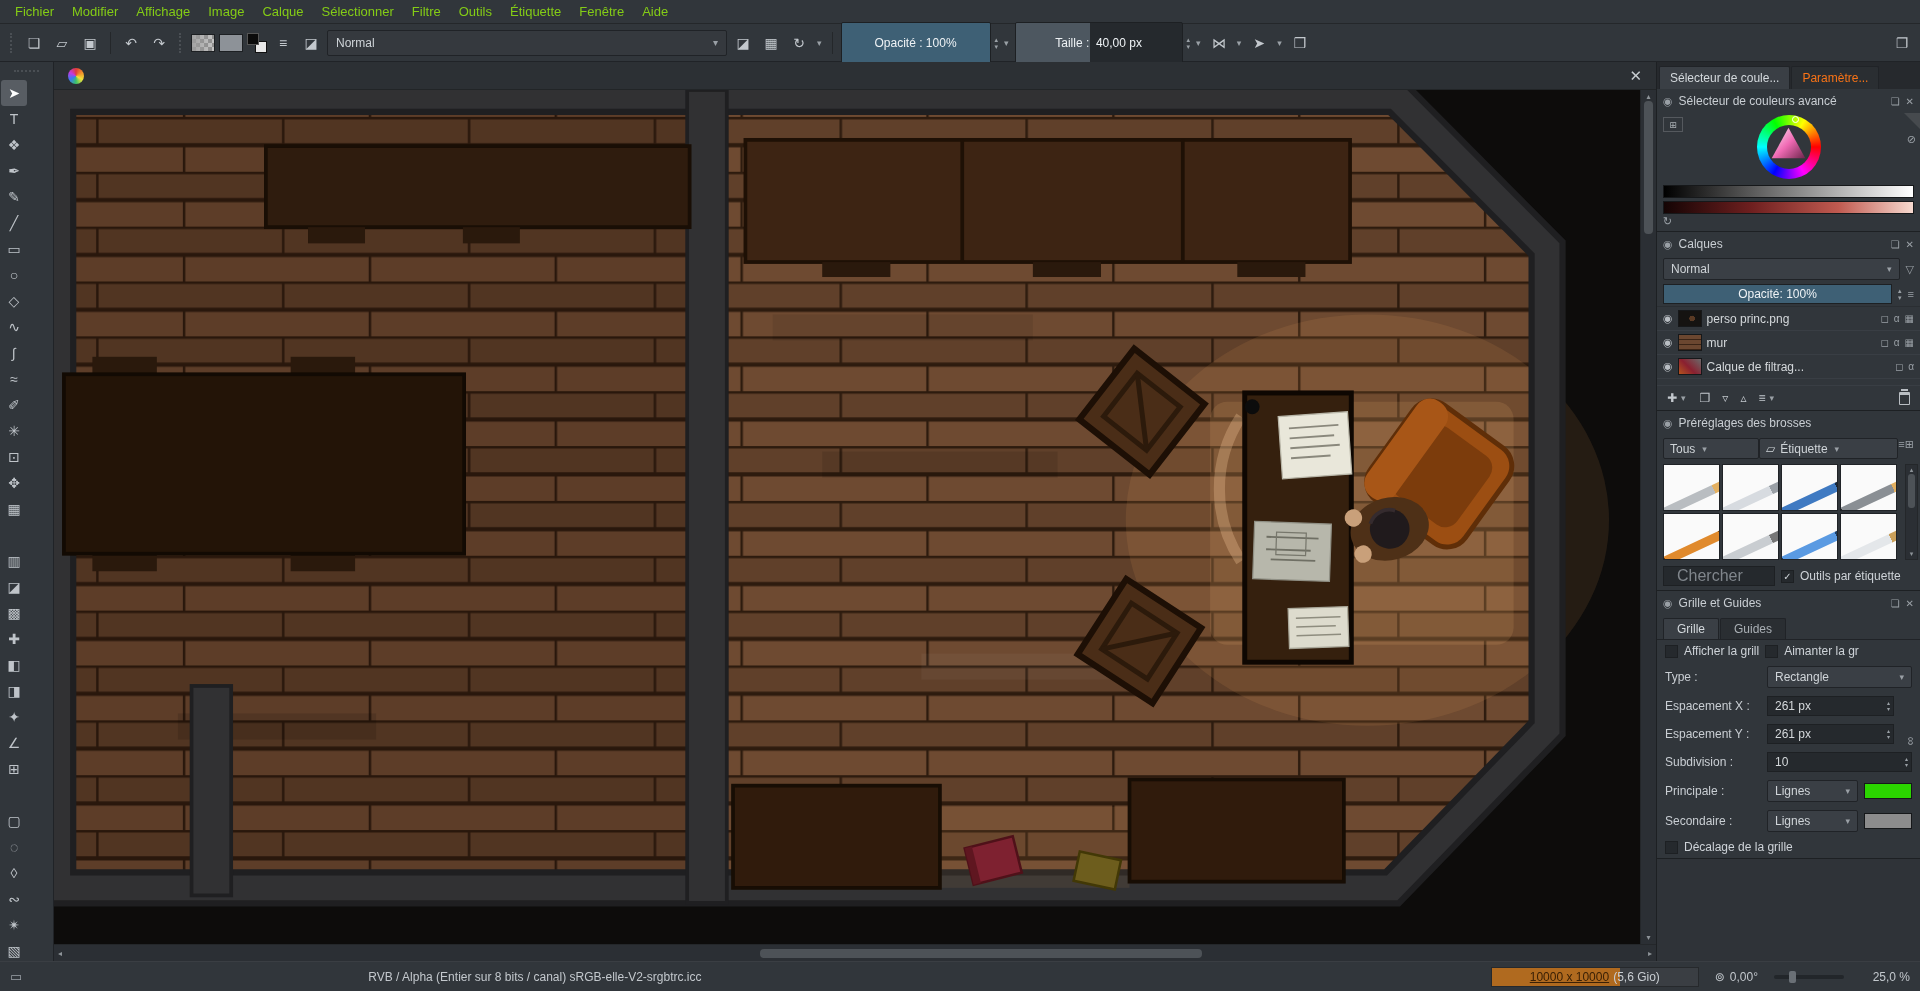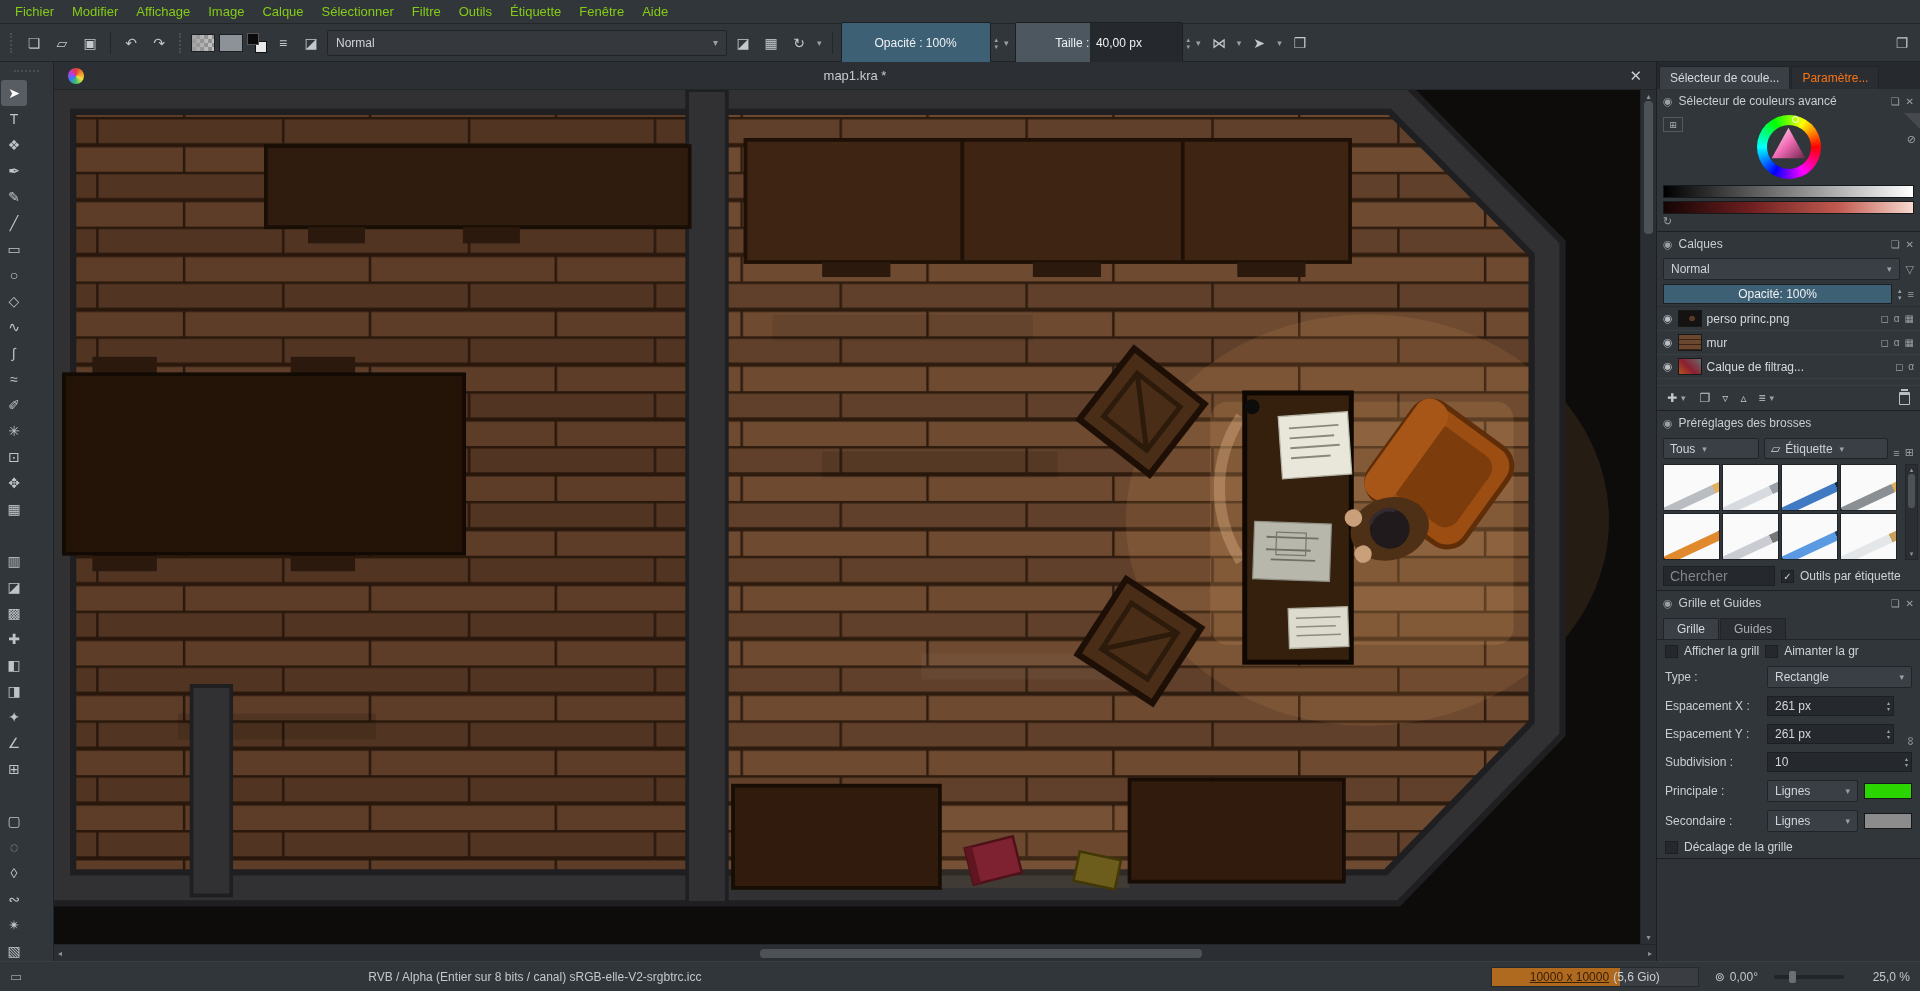--- a/index.html
+++ b/index.html
@@ -103,41 +103,41 @@
 .lt3{background:linear-gradient(45deg,#b4541e,#8a2030 45%,#6a6a6a);}
 .lname{flex:1;white-space:nowrap;overflow:hidden;color:#d4d8db;}
 .licon{font-size:10px;color:#9aa0a6;}
 .layer-partial{height:7px;border-bottom:1px solid #393e44;}
 .layer-btns{display:flex;align-items:center;gap:12px;padding:5px 10px;}
 .lbtn{display:flex;align-items:center;gap:2px;font-size:12px;color:#c3c8cd;}
 .trash{width:11px;height:13px;border:1px solid #b9bec3;border-top:3px solid #b9bec3;border-radius:1px;margin-left:auto;position:relative;}
 .trash::before{content:"";position:absolute;top:-6px;left:1px;right:1px;height:2px;background:#b9bec3;}
 
 
-.brush-filter{display:flex;align-items:flex-end;gap:5px;padding:3px 6px;}
+.brush-filter{display:flex;align-items:flex-start;padding:3px 6px;}
 .small-combo{height:21px;background:#3a3f45;border:1px solid #202327;border-radius:2px;display:flex;align-items:center;padding:0 6px;gap:5px;color:#cfd4d8;}
 .tous{width:96px;}
 .tagbtn{flex:1;}
 .brush-area{display:flex;padding:2px 2px 2px 6px;gap:2px;}
 .brush-grid{flex:1;display:flex;flex-wrap:wrap;gap:2px;}
 .brush-tile{width:57px;height:47px;background:#fafafa;border:1px solid #202327;position:relative;overflow:hidden;}
 .stroke{position:absolute;width:88px;height:9px;left:-12px;top:28px;transform:rotate(-25deg);border-radius:5px;}
 .b1 .stroke{background:linear-gradient(90deg,#3c3c3c 0 10%,#b9bdc1 10% 72%,#e3b061 72% 90%,#4a4a4a 90%);}
 .b2 .stroke{background:linear-gradient(90deg,#555 0 8%,#d7dbe0 8% 70%,#9aa0a6 70%);}
 .b3 .stroke{background:linear-gradient(90deg,#16283f 0 10%,#3f7ac2 10% 78%,#16283f 78%);}
 .b4 .stroke{background:linear-gradient(90deg,#2a2a2a 0 12%,#8a8f94 12% 75%,#e3b061 75% 92%,#333 92%);}
 .b5 .stroke{background:linear-gradient(90deg,#7a3c00 0 12%,#e08a2d 12% 80%,#8a4a00 80%);}
 .b6 .stroke{background:linear-gradient(90deg,#444 0 10%,#c9cdd1 10% 70%,#777 70%);}
 .b7 .stroke{background:linear-gradient(90deg,#1e3f66 0 12%,#5a9ae2 12% 78%,#1e3f66 78%);}
 .b8 .stroke{background:linear-gradient(90deg,#666 0 8%,#e4e7ea 8% 72%,#caa05a 72% 90%,#555 90%);}
 .bscroll{width:13px;background:#2b2f34;border:1px solid #24272a;display:flex;flex-direction:column;align-items:center;font-size:7px;color:#8d9398;padding:1px 0;}
 .bstrack{flex:1;width:7px;position:relative;}
 .bsthumb{position:absolute;top:0;width:7px;height:45%;background:#4d5257;border-radius:3px;}
 .brush-search{display:flex;align-items:center;gap:6px;padding:4px 6px;}
-.search-field{width:112px;height:20px;background:#25292d;border:1px solid #1d2023;color:#fde047;padding:0 6px;font-size:14px;font-family:inherit;outline:none;}
+.search-field{width:112px;height:20px;background:#25292d;border:1px solid #1d2023;color:#fde047;padding:0 13px;font-size:16px;font-family:inherit;outline:none;}
 .search-field::placeholder{color:#80868c;}
 .checkbox{width:13px;height:13px;background:#25292d;border:1px solid #1d2023;display:flex;align-items:center;justify-content:center;font-size:10px;color:#cdd2d6;flex:0 0 auto;}
 .cblabel{white-space:nowrap;overflow:hidden;}
 
 
 .gtabs{display:flex;gap:1px;padding:3px 6px 0;border-bottom:1px solid #202327;}
 .gtab{padding:3px 13px;background:#2a2e32;border:1px solid #202327;border-bottom:none;border-radius:2px 2px 0 0;color:#aab0b5;}
 .gtab.active{background:#3a3f45;color:#d4d9dd;}
 .grow{display:flex;align-items:center;gap:6px;padding:4px 8px;}
 .glabel{width:96px;color:#c9ced3;white-space:nowrap;overflow:hidden;flex:0 0 auto;}
@@ -274,21 +274,20 @@
       <span class="tool">✴</span>
       <span class="tool">▧</span>
       <span class="tool">∮</span>
       <span class="tool">△</span>
 
     </div>
 
     <div class="canvas-col">
       <div class="doc-titlebar">
         <span class="app-logo"></span>
-        <span class="doc-title">map1.kra *</span>
         <span class="doc-close">✕</span>
       </div>
       <div class="canvas-row">
         <div class="canvas-viewport">
           <svg viewBox="0 0 1280 685" preserveAspectRatio="none">
             <defs>
               <pattern id="planks" width="150" height="44" patternUnits="userSpaceOnUse">
                 <rect width="150" height="22" fill="#6e4a31"></rect>
                 <rect y="22" width="150" height="22" fill="#60402a"></rect>
                 <path d="M0,1 H150 M0,22.5 H150 M0,43.5 H150" stroke="#2d1b0e" stroke-width="2" fill="none"></path>

